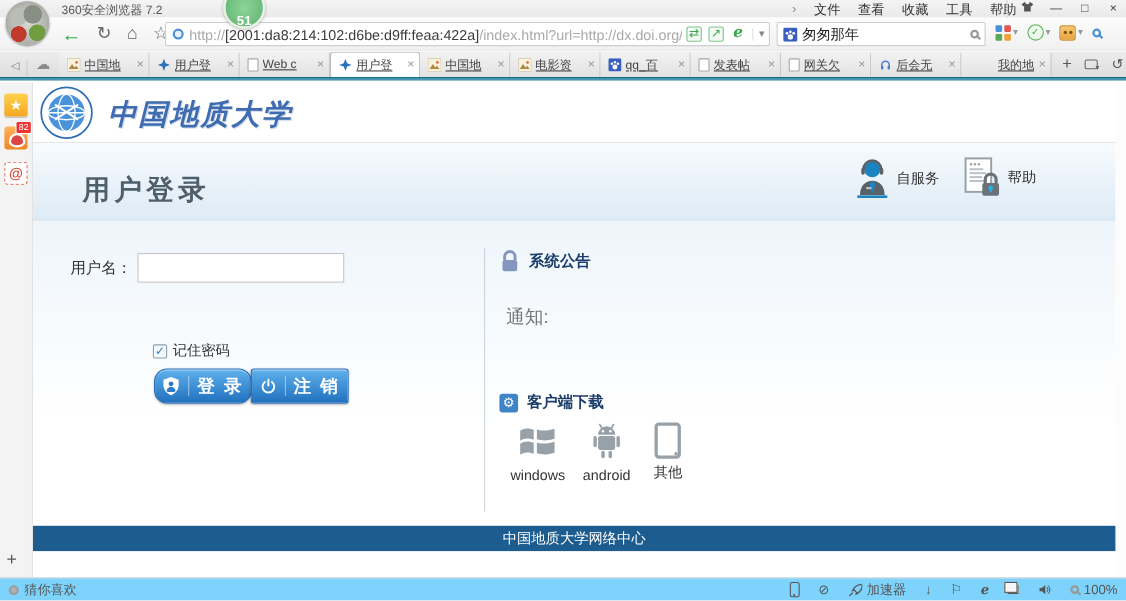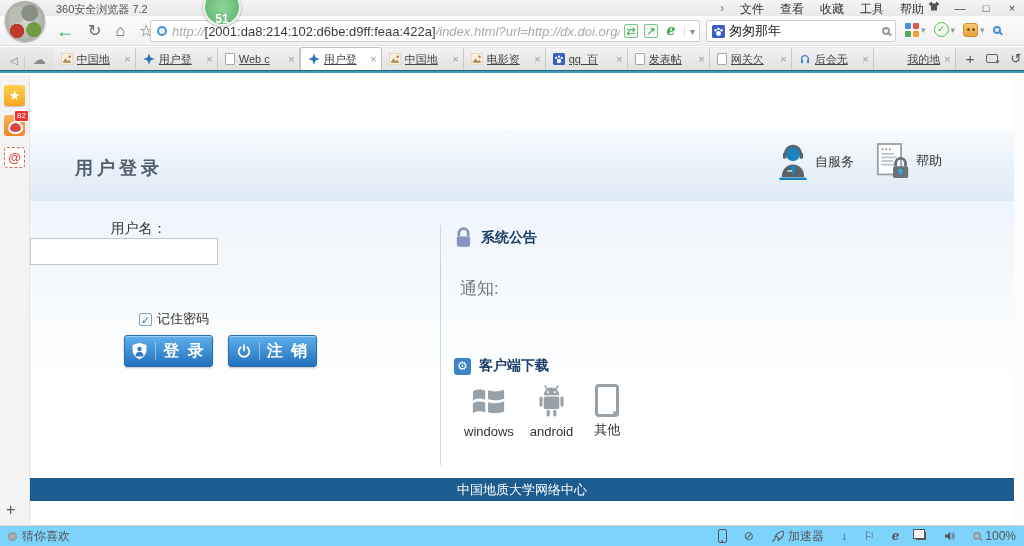--- a/index.html
+++ b/index.html
@@ -35,21 +35,21 @@
     background:linear-gradient(#fcfcfc,#f1f1f1);border-bottom:1px solid #e2e2e2;
     display:flex;align-items:center;}
   .nav-btns{display:flex;align-items:center;gap:14px;margin-left:56px;}
   .nav-btn{font-size:16px;color:#666;line-height:1;}
   .nav-btn.back{color:#2fae4a;font-weight:bold;font-size:18px;}
   .url-field{position:absolute;left:150px;top:4px;width:550px;height:22px;background:#fff;
     border:1px solid #cfcfcf;border-radius:2px;display:flex;align-items:center;
     padding:0 4px 0 6px;font-size:13px;white-space:nowrap;overflow:hidden;}
   .site-dot{width:10px;height:10px;border:2px solid #4a90d9;border-radius:50%;
     flex:0 0 auto;margin-right:5px;background:#eaf3fc;}
-  .url-scheme,.url-path{color:#a9a9a9;font-style:italic;}
+  .url-scheme,.url-path{color:#a9a9a9;}
   .url-host{color:#3b3b3b;}
   .url-path{overflow:hidden;text-overflow:clip;flex:1 1 auto;}
   .url-actions{display:flex;align-items:center;gap:6px;margin-left:4px;flex:0 0 auto;}
   .g-ic{color:#3aa74e;font-size:11px;line-height:13px;width:14px;height:14px;text-align:center;
     border:1px solid #7cc58a;border-radius:2px;background:#f2faf3;}
   .g-ic.ie{font-family:"DejaVu Serif",serif;font-style:italic;font-weight:bold;border:none;
     background:none;font-size:14px;}
   .url-drop{color:#888;font-size:10px;border-left:1px solid #e0e0e0;padding-left:5px;}
   .search-field{position:absolute;left:706px;top:4px;width:190px;height:22px;background:#fff;
     border:1px solid #cfcfcf;border-radius:2px;display:flex;align-items:center;padding:0 5px;}
@@ -119,44 +119,44 @@
   .page{position:absolute;top:75px;left:30px;right:10px;bottom:21px;background:#fff;}
   .page-right-gap{position:absolute;top:75px;right:0;width:10px;bottom:21px;background:#fcfcfc;}
   .site-header{position:absolute;top:0;left:0;right:0;height:55px;background:#fff;
     border-bottom:1px solid #e4e8eb;}
   .uni-logo{position:absolute;left:6px;top:3px;}
   .uni-name{position:absolute;left:68px;top:12px;font-family:"DejaVu Serif",serif;
     font-style:italic;font-weight:bold;font-size:26px;color:#3f6cb0;letter-spacing:2px;
     text-shadow:1px 1px 0 #ccd8ea;}
   .band{position:absolute;top:55px;left:0;right:0;height:71px;
     background:linear-gradient(#f7fbfe,#ddeaf5);}
-  .page-heading{position:absolute;left:45px;top:26px;margin:0;font-size:18px;font-weight:bold;
+  .page-heading{position:absolute;left:45px;top:26px;margin:0;font-size:25px;font-weight:bold;
     color:#4e5f6b;letter-spacing:4px;}
   .quick{position:absolute;display:flex;align-items:center;gap:6px;font-size:13px;color:#333;}
   .quick.self{right:160px;top:12px;}
   .quick.help{right:72px;top:12px;}
 
   .page-body{position:absolute;top:126px;left:0;right:0;height:277px;
     background:linear-gradient(#eef5fb,#ffffff 65%);}
   .form-row{position:absolute;left:0;display:flex;align-items:center;}
   .form-label{width:95px;text-align:right;font-size:14px;color:#333;padding-right:5px;}
   .text-input{width:188px;height:27px;border:1px solid #c6c6c6;background:#fff;outline:none;
     font-size:14px;padding:0 5px;font-family:inherit;}
-  .row-user{top:19px;flex-direction:column;}
+  .row-user{top:29px;}
   .row-pass{top:64px;}
   .remember{position:absolute;left:109px;top:109px;display:flex;align-items:center;gap:5px;
     font-size:13px;color:#333;}
   .cbx{width:13px;height:13px;border:1px solid #8aa0b4;background:#f4f8fb;color:#2f7cc9;
     font-size:11px;line-height:12px;text-align:center;font-weight:bold;border-radius:2px;}
   .btn{position:absolute;top:134px;width:89px;height:32px;border:1px solid #2a6db5;border-radius:3px;
     background:linear-gradient(#5fb0ec,#2171be);color:#fff;display:flex;align-items:center;
     justify-content:center;gap:7px;font-size:16px;font-weight:bold;letter-spacing:2px;
     box-shadow:inset 0 1px 0 rgba(255,255,255,.4),0 1px 2px rgba(0,0,0,.25);}
   .btn .sep{width:1px;height:18px;background:rgba(255,255,255,.45);}
-  .btn-login{left:94px;}
+  .btn-login{left:110px;border-radius:12px;}
   .btn-logout{left:198px;}
   .v-divider{position:absolute;left:410px;top:24px;height:240px;width:1px;background:#ccd6de;}
 
   .sec-head{position:absolute;display:flex;align-items:center;gap:8px;font-size:14px;
     font-weight:bold;color:#1c3e6b;}
   .ann-head{left:424px;top:26px;}
   .notice{position:absolute;left:430px;top:76px;font-size:17px;color:#777;}
   .dl-head{left:424px;top:156px;}
   .gear-badge{width:17px;height:17px;background:#3d85c6;border-radius:3px;color:#fff;
     text-align:center;font-size:12px;line-height:17px;font-weight:normal;}
@@ -376,20 +376,33 @@
     <span class="side-ic side-weibo">
       <span class="weibo-badge">82</span>
     </span>
     <span class="side-ic side-at">@</span>
     <span class="side-add">+</span>
   </div>
 
   <div class="page-right-gap"></div>
   <div class="page">
 
+    <div class="site-header">
+      <span class="uni-logo">
+        <svg width="49" height="49" viewBox="0 0 50 50">
+          <circle cx="25" cy="25" r="23.5" fill="#fff" stroke="#2f6db5" stroke-width="1.6"></circle>
+          <circle cx="25" cy="25" r="17" fill="#4a92d9"></circle>
+          <ellipse cx="25" cy="25" rx="17" ry="6.5" fill="none" stroke="#fff" stroke-width="1.2"></ellipse>
+          <ellipse cx="25" cy="25" rx="8" ry="17" fill="none" stroke="#fff" stroke-width="1.2"></ellipse>
+          <path d="M8 25h34" stroke="#fff" stroke-width="1.2"></path>
+          <path d="M15 18l20 13M35 18L15 31" stroke="#fff" stroke-width="2" stroke-linecap="round"></path>
+        </svg>
+      </span>
+      <span class="uni-name">中国地质大学</span>
+    </div>
 
     <div class="band">
       <h1 class="page-heading">用户登录</h1>
       <div class="quick self">
         <svg width="32" height="40" viewBox="0 0 40 46">
           <path d="M6 42c0-10 6-16 14-16s14 6 14 16z" fill="#5a6268"></path>
           <path d="M20 26l-3.5 4 3.5 11 3.5-11z" fill="#1b84c0"></path>
           <circle cx="20" cy="13" r="9" fill="#1b84c0"></circle>
           <path d="M10 13a10 10 0 0 1 20 0" fill="none" stroke="#5a6268" stroke-width="3"></path>
           <rect x="7.5" y="11" width="4" height="8" rx="2" fill="#5a6268"></rect>

